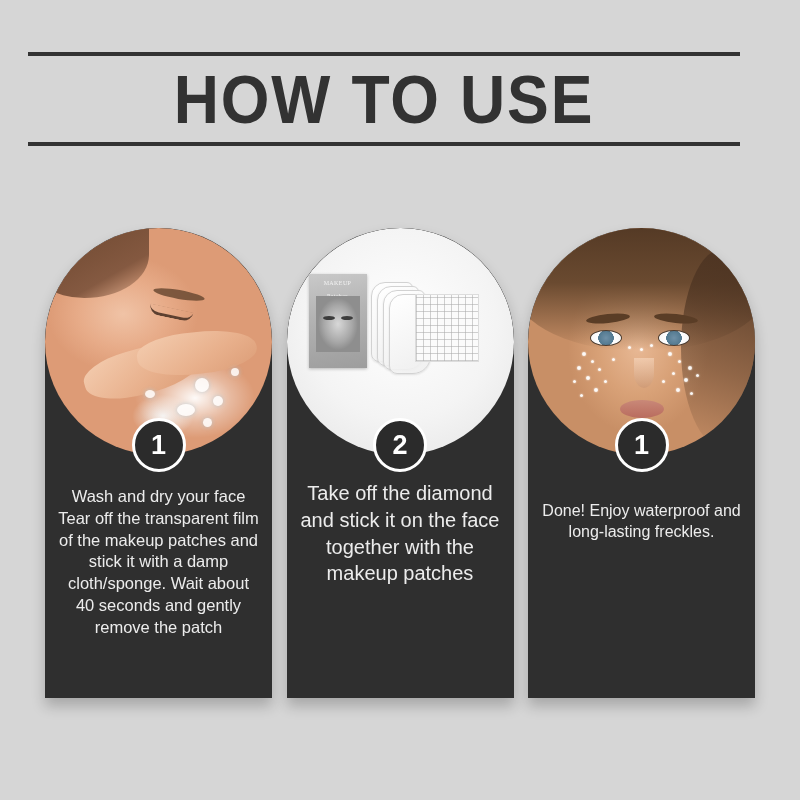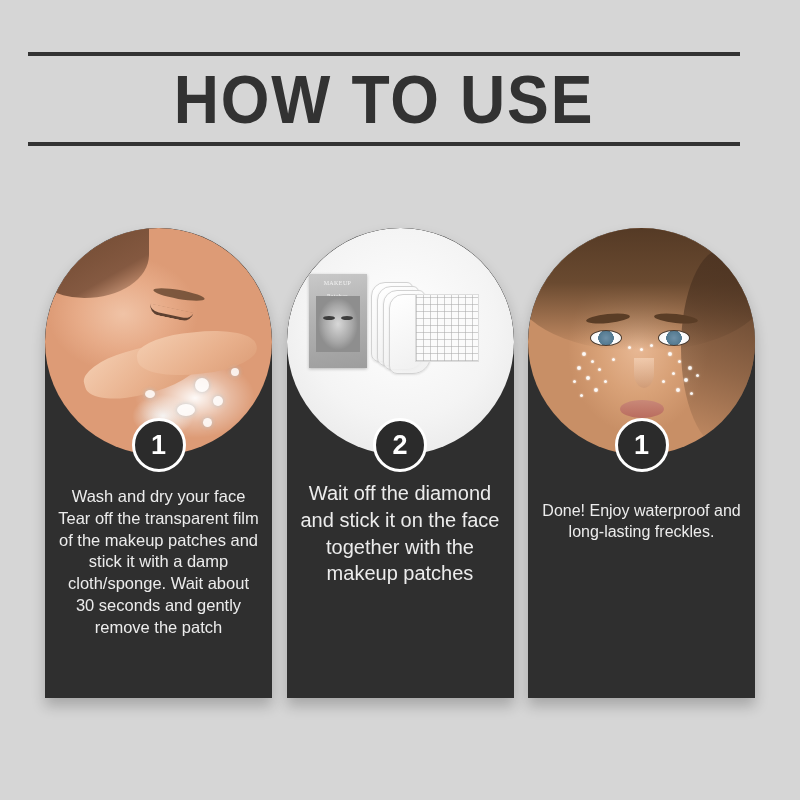--- a/index.html
+++ b/index.html
@@ -301,21 +301,21 @@
         <div class="hand a"></div>
         <div class="hand b"></div>
         <div class="water" style="left:150px;top:150px;width:14px;height:14px;"></div>
         <div class="water" style="left:168px;top:168px;width:10px;height:10px;"></div>
         <div class="water" style="left:132px;top:176px;width:18px;height:12px;"></div>
         <div class="water" style="left:158px;top:190px;width:9px;height:9px;"></div>
         <div class="water" style="left:116px;top:196px;width:12px;height:10px;"></div>
         <div class="water" style="left:186px;top:140px;width:8px;height:8px;"></div>
         <div class="water" style="left:100px;top:162px;width:10px;height:8px;"></div>
       </div>
-      <div class="caption cap1">Wash and dry your face Tear off the transparent film of the makeup patches and stick it with a damp cloth/sponge. Wait about 30 seconds and gently remove the patch</div>
+      <div class="caption cap1">Wash and dry your face Tear off the transparent film of the makeup patches and stick it with a damp cloth/sponge. Wait about 40 seconds and gently remove the patch</div>
     </div>
     <div class="badge">1</div>
   </div>
 
   <div class="card">
     <div class="card-clip">
       <div class="photo ph2">
         <div class="pack">
           <div class="pack-ttl">MAKEUP</div>
           <div class="pack-ttl">Patches</div>
@@ -323,21 +323,21 @@
             <div class="pack-eye l"></div>
             <div class="pack-eye r"></div>
           </div>
         </div>
         <div class="sheet" style="left:84px;top:54px;"></div>
         <div class="sheet" style="left:90px;top:58px;"></div>
         <div class="sheet" style="left:96px;top:62px;"></div>
         <div class="sheet" style="left:102px;top:66px;"></div>
         <div class="gems"></div>
       </div>
-      <div class="caption cap2">Wait off the diamond and stick it on the face together with the makeup patches</div>
+      <div class="caption cap2">Take off the diamond and stick it on the face together with the makeup patches</div>
     </div>
     <div class="badge">2</div>
   </div>
 
   <div class="card">
     <div class="card-clip">
       <div class="photo ph3">
         <div class="hair3"></div>
         <div class="hair3b"></div>
         <div class="brow3 l"></div>

